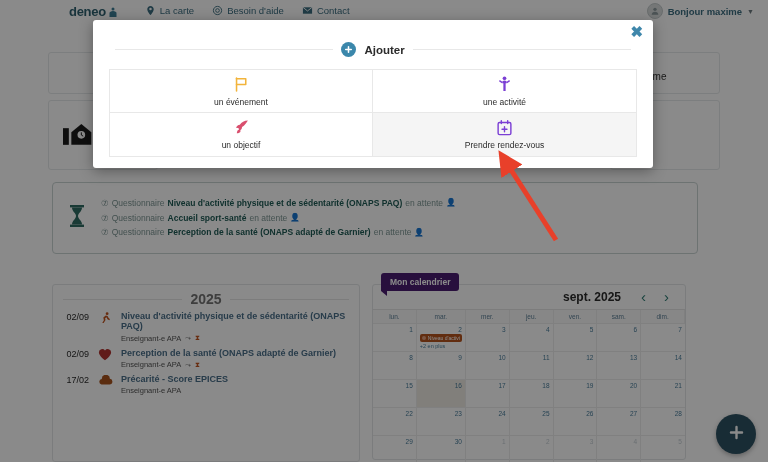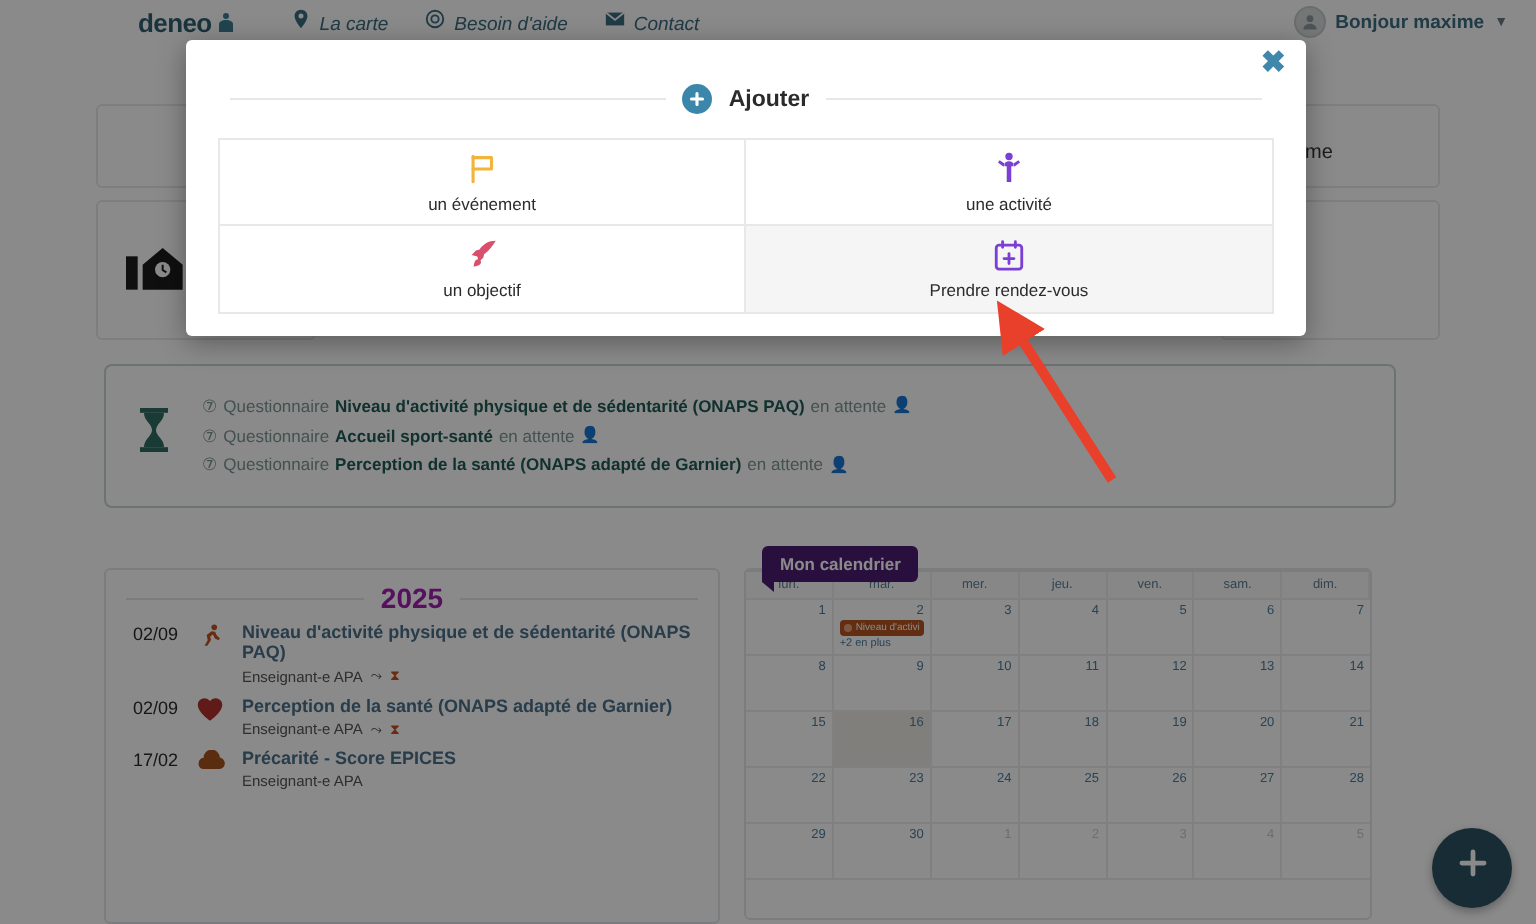--- a/index.html
+++ b/index.html
@@ -17,21 +17,21 @@
 
   .topnav {
     position: absolute; top: 0; left: 0; right: 0; height: 22px;
     background: #ffffff; display: flex; align-items: center;
     padding: 0 14px; gap: 0;
   }
   .brand { display: flex; align-items: center; gap: 1px; margin-left: 55px; }
   .brand-text { font-size: 13px; font-weight: 700; color: #2f6170; letter-spacing: -.3px; }
   .brand-mark { width: 12px; height: 12px; color: #3d7f96; }
   .navlinks { display: flex; align-items: center; gap: 18px; margin-left: 26px; }
-  .navlink { display: flex; align-items: flex-end; gap: 4px; font-size: 9.5px; color: #3b6d80; white-space: nowrap; font-style: italic; }
+  .navlink { display: flex; align-items: flex-start; gap: 4px; font-size: 9.5px; color: #3b6d80; white-space: nowrap; }
   .navlink svg { width: 11px; height: 11px; flex: none; }
   .navuser { margin-left: auto; display: flex; align-items: center; gap: 5px; }
   .avatar-circ {
     width: 16px; height: 16px; border-radius: 50%; background: #d8dcdd;
     border: 1px solid #c3cacb; display: flex; align-items: center; justify-content: center;
   }
   .avatar-circ svg { width: 10px; height: 10px; color: #8d9a9d; }
   .navuser-name { font-size: 9.5px; color: #3b6d80; font-weight: 600; }
   .caret { font-size: 7px; color: #6d7b80; }
   .bg-card {
@@ -67,21 +67,21 @@
   }
   .panel-tab::after {
     content: ""; position: absolute; left: 0; bottom: -5px;
     border-left: 6px solid transparent; border-top: 5px solid currentColor;
   }
 
   
   #docs { left: 52px; top: 284px; width: 308px; height: 178px; }
   .year-row { display: flex; align-items: center; gap: 8px; padding: 6px 10px 2px; }
   .year-rule { flex: 1; height: 1px; background: #e6e6e6; }
-  .year-label { font-size: 14px; font-weight: 700; color: #a21caf; }
+  .year-label { font-size: 14px; font-weight: 700; color: #737373; }
   .doc { display: flex; gap: 8px; padding: 2px 10px 3px 6px; align-items: flex-start; }
   .doc-date { font-size: 9px; color: #2b2b2b; width: 30px; flex: none; padding-top: 1px; text-align: right; }
   .doc-ic { width: 16px; flex: none; text-align: center; font-size: 13px; padding-top: 0px; }
   .doc-main { flex: 1; min-width: 0; }
   .doc-title { font-size: 9px; font-weight: 700; color: #4a6f8a; line-height: 1.15; }
   .doc-sub { font-size: 7.5px; color: #555; margin-top: 2px; display: flex; align-items: center; gap: 4px; }
 
   
   #cal { left: 372px; top: 284px; width: 314px; height: 176px; }
   .cal-head { display: flex; align-items: center; padding: 4px 10px 5px; }
@@ -328,20 +328,27 @@
         </div>
       </div>
 
     </div>
 
     <div class="panel" id="cal">
       <div class="panel-tab" style="background:#4b1d72; color:#4b1d72;">
         <span style="color:#fff;">Mon calendrier</span>
       </div>
 
+      <div class="cal-head">
+        <div class="cal-title">sept. 2025</div>
+        <div class="cal-nav">
+          <span class="cal-arrow">‹</span>
+          <span class="cal-arrow">›</span>
+        </div>
+      </div>
 
       <div class="cal-grid">
         <div class="cal-dow">lun.</div>
         <div class="cal-dow">mar.</div>
         <div class="cal-dow">mer.</div>
         <div class="cal-dow">jeu.</div>
         <div class="cal-dow">ven.</div>
         <div class="cal-dow">sam.</div>
         <div class="cal-dow">dim.</div>
 

